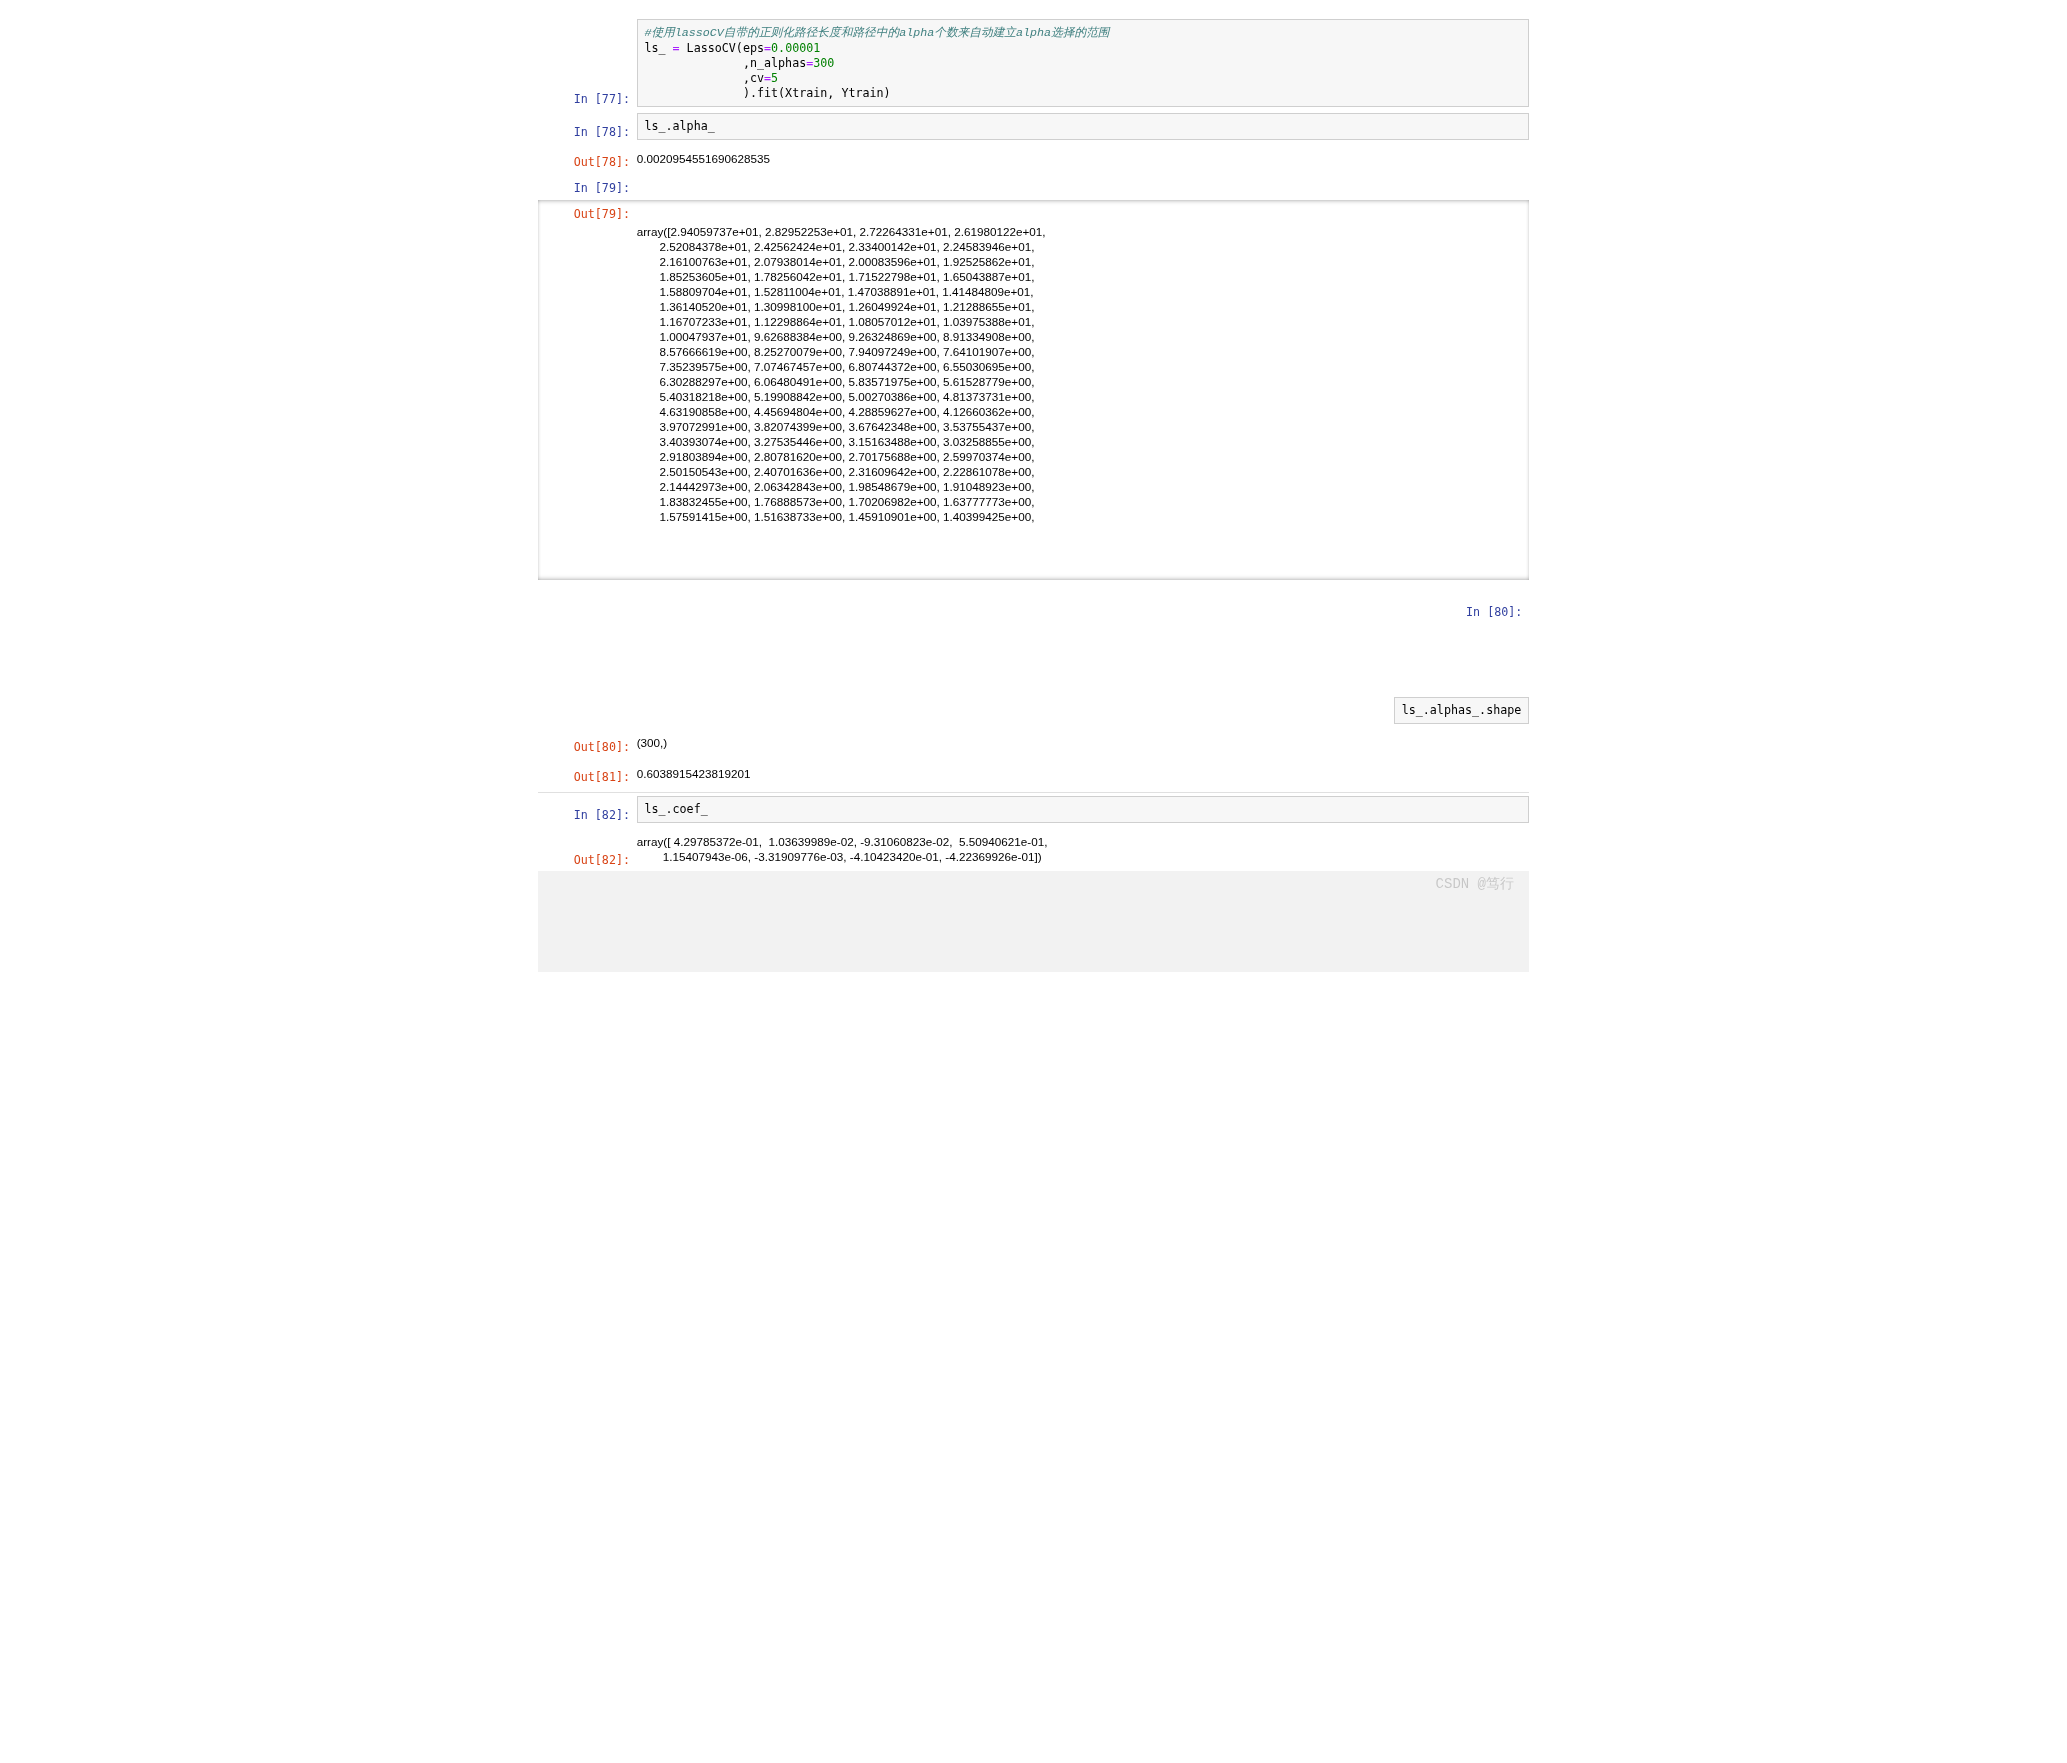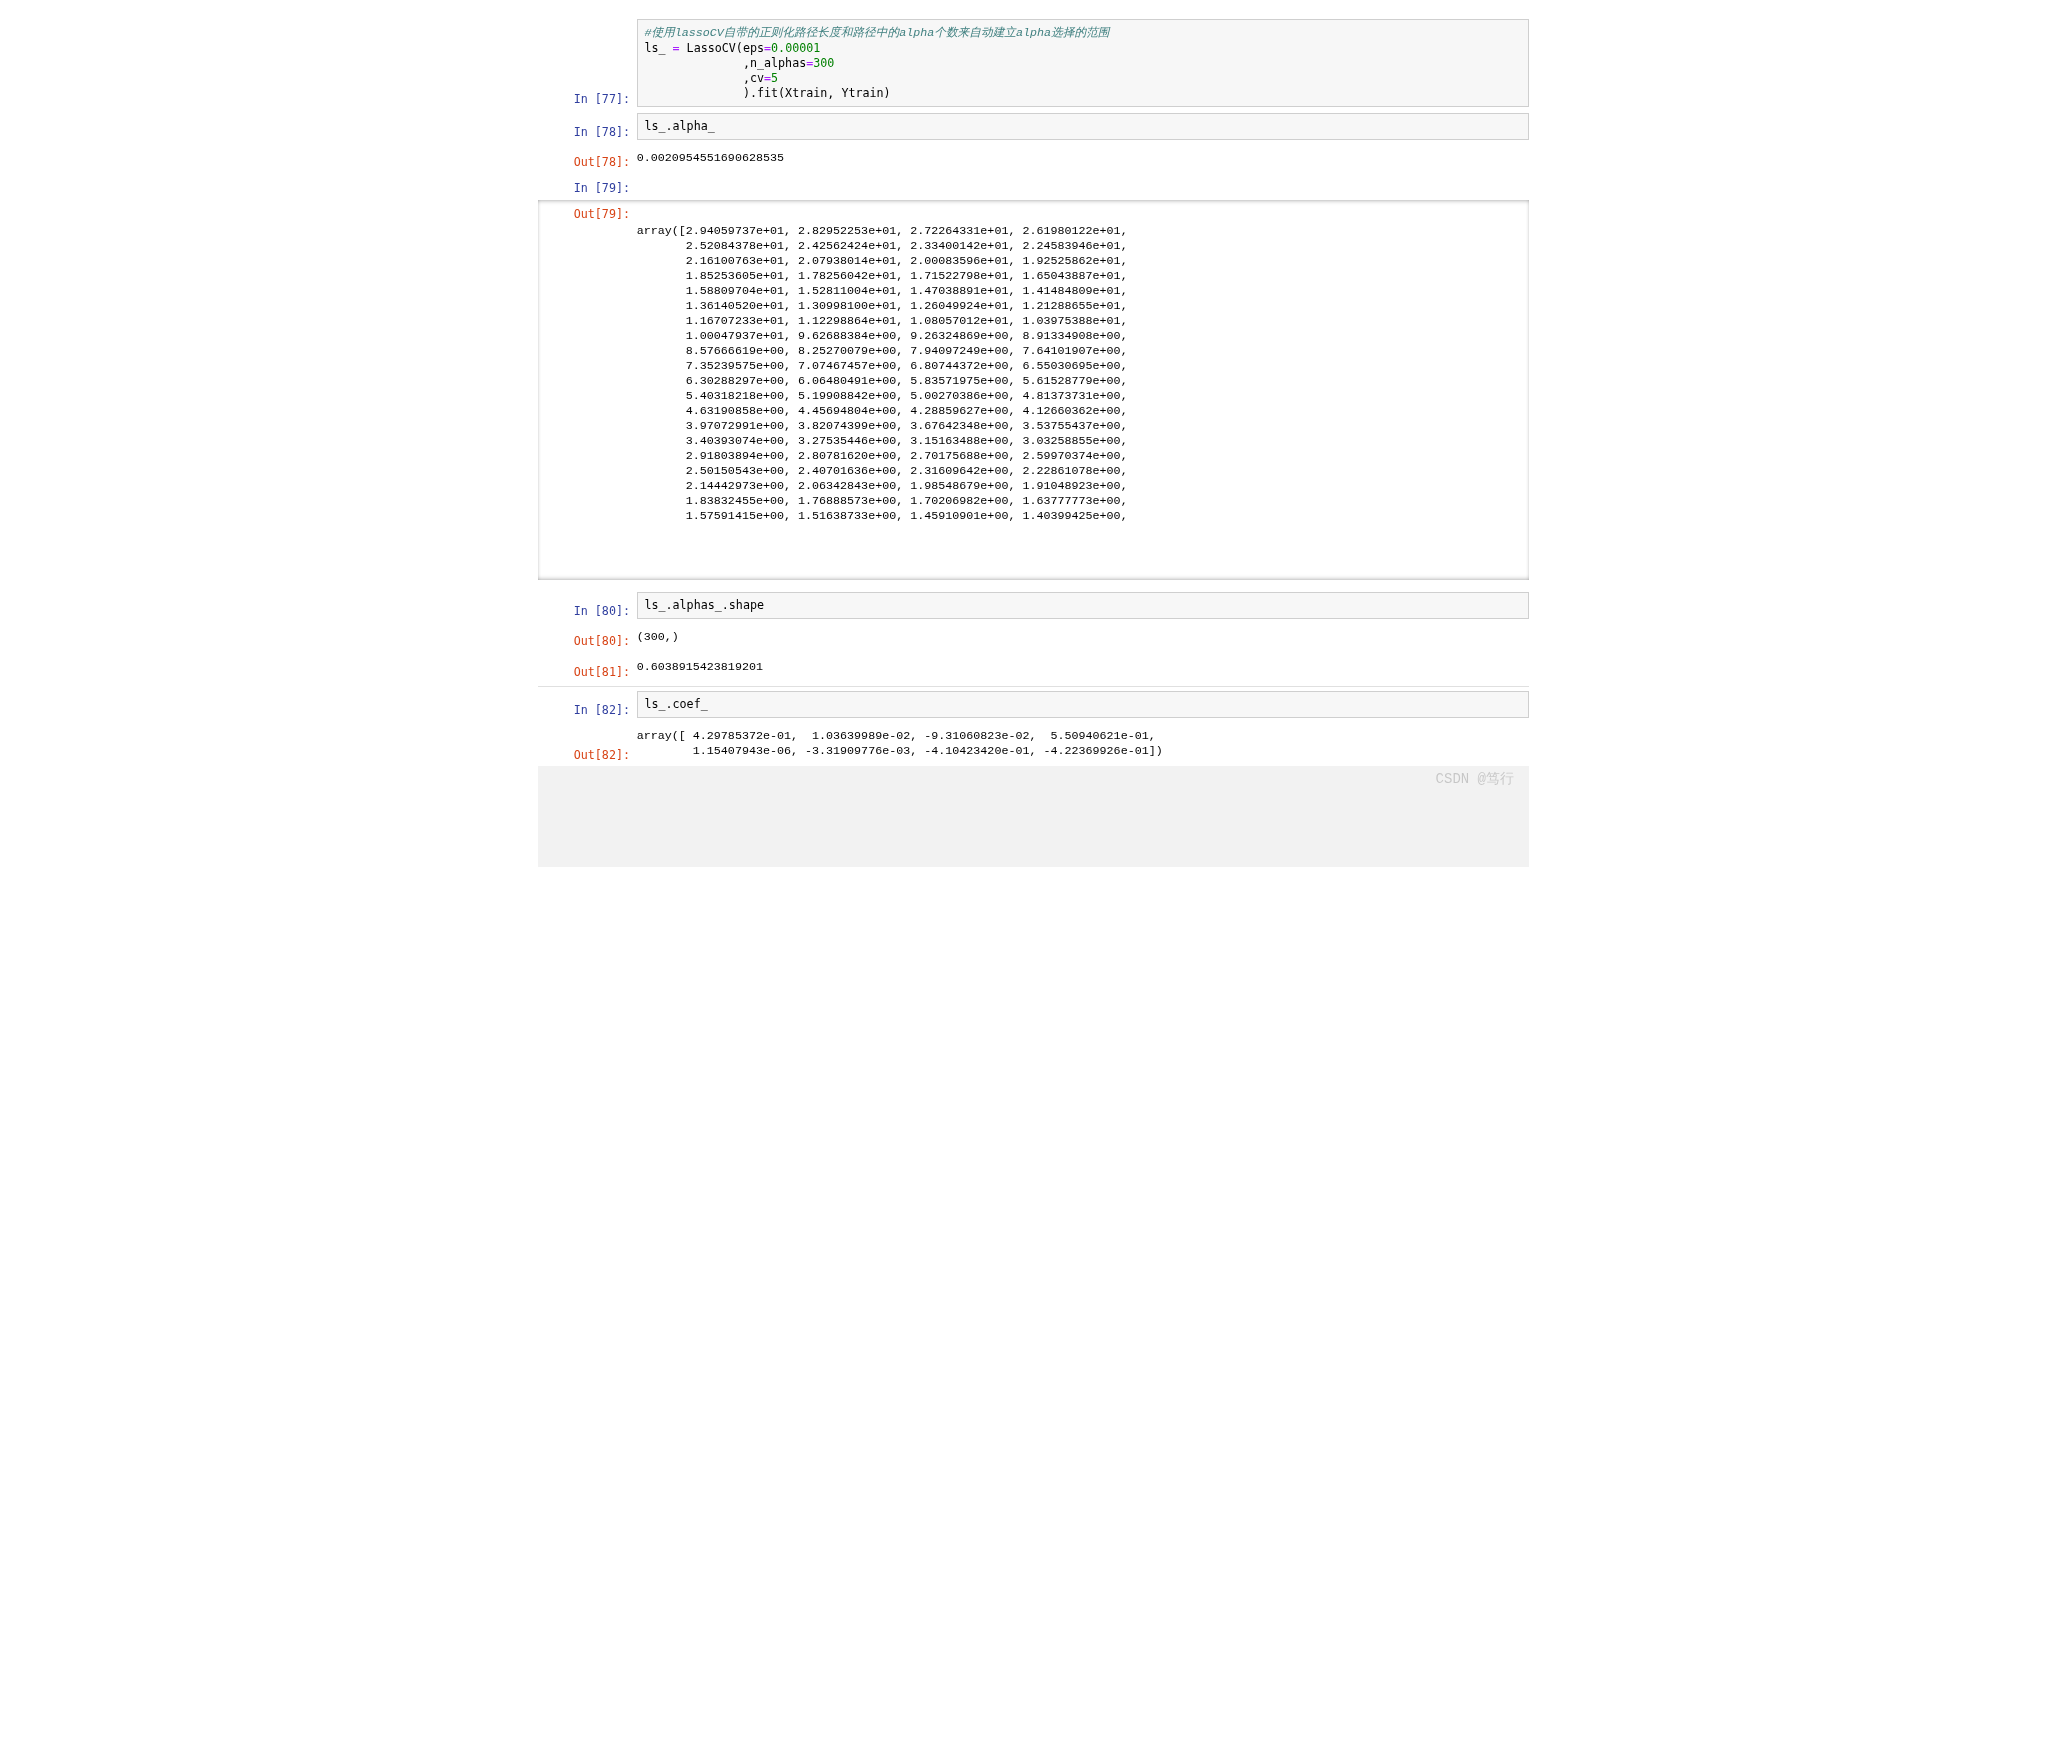--- a/index.html
+++ b/index.html
@@ -38,21 +38,21 @@
     padding: 5px 6.7px;
     line-height: 15px;
     font-family: inherit;
     white-space: pre;
     overflow-x: auto;
   }
   .output-area {
     flex: 1;
     padding: 4.2px 6.7px 4.2px 0;
     line-height: 15px;
-    font-family: Liberation Mono, monospace;
+    font-family: Liberation Sans, sans-serif;
     white-space: pre;
     overflow: hidden;
   }
   .scroll-output {
     height: 380px;
     overflow-y: scroll;
     box-shadow: inset 0 2.5px 5px -2.5px rgba(0,0,0,0.4), inset 0 -2.5px 5px -2.5px rgba(0,0,0,0.4);
   }
   .scroll-inner {
     display: flex;
@@ -143,21 +143,21 @@
        3.97072991e+00, 3.82074399e+00, 3.67642348e+00, 3.53755437e+00,
        3.40393074e+00, 3.27535446e+00, 3.15163488e+00, 3.03258855e+00,
        2.91803894e+00, 2.80781620e+00, 2.70175688e+00, 2.59970374e+00,
        2.50150543e+00, 2.40701636e+00, 2.31609642e+00, 2.22861078e+00,
        2.14442973e+00, 2.06342843e+00, 1.98548679e+00, 1.91048923e+00,
        1.83832455e+00, 1.76888573e+00, 1.70206982e+00, 1.63777773e+00,
        1.57591415e+00, 1.51638733e+00, 1.45910901e+00, 1.40399425e+00,</div>
     </div>
   </div>
 
-  <div class="cell" style="margin-top:9px;">
+  <div class="cell" style="margin-top:18px;flex-direction:column;">
     <div class="prompt prompt-in" data-bind="cells.c80_label">In [80]:</div>
     <div class="input-area"><span class="tok-name" data-bind="cells.c80_code">ls_.alphas_.shape</span></div>
   </div>
   <div class="cell">
     <div class="prompt prompt-out" data-bind="cells.c80_out_label">Out[80]:</div>
     <div class="output-area" data-bind="cells.c80_out">(300,)</div>
   </div>
 
   <div class="cell">
     <div class="prompt prompt-out" data-bind="cells.c81_out_label">Out[81]:</div>

